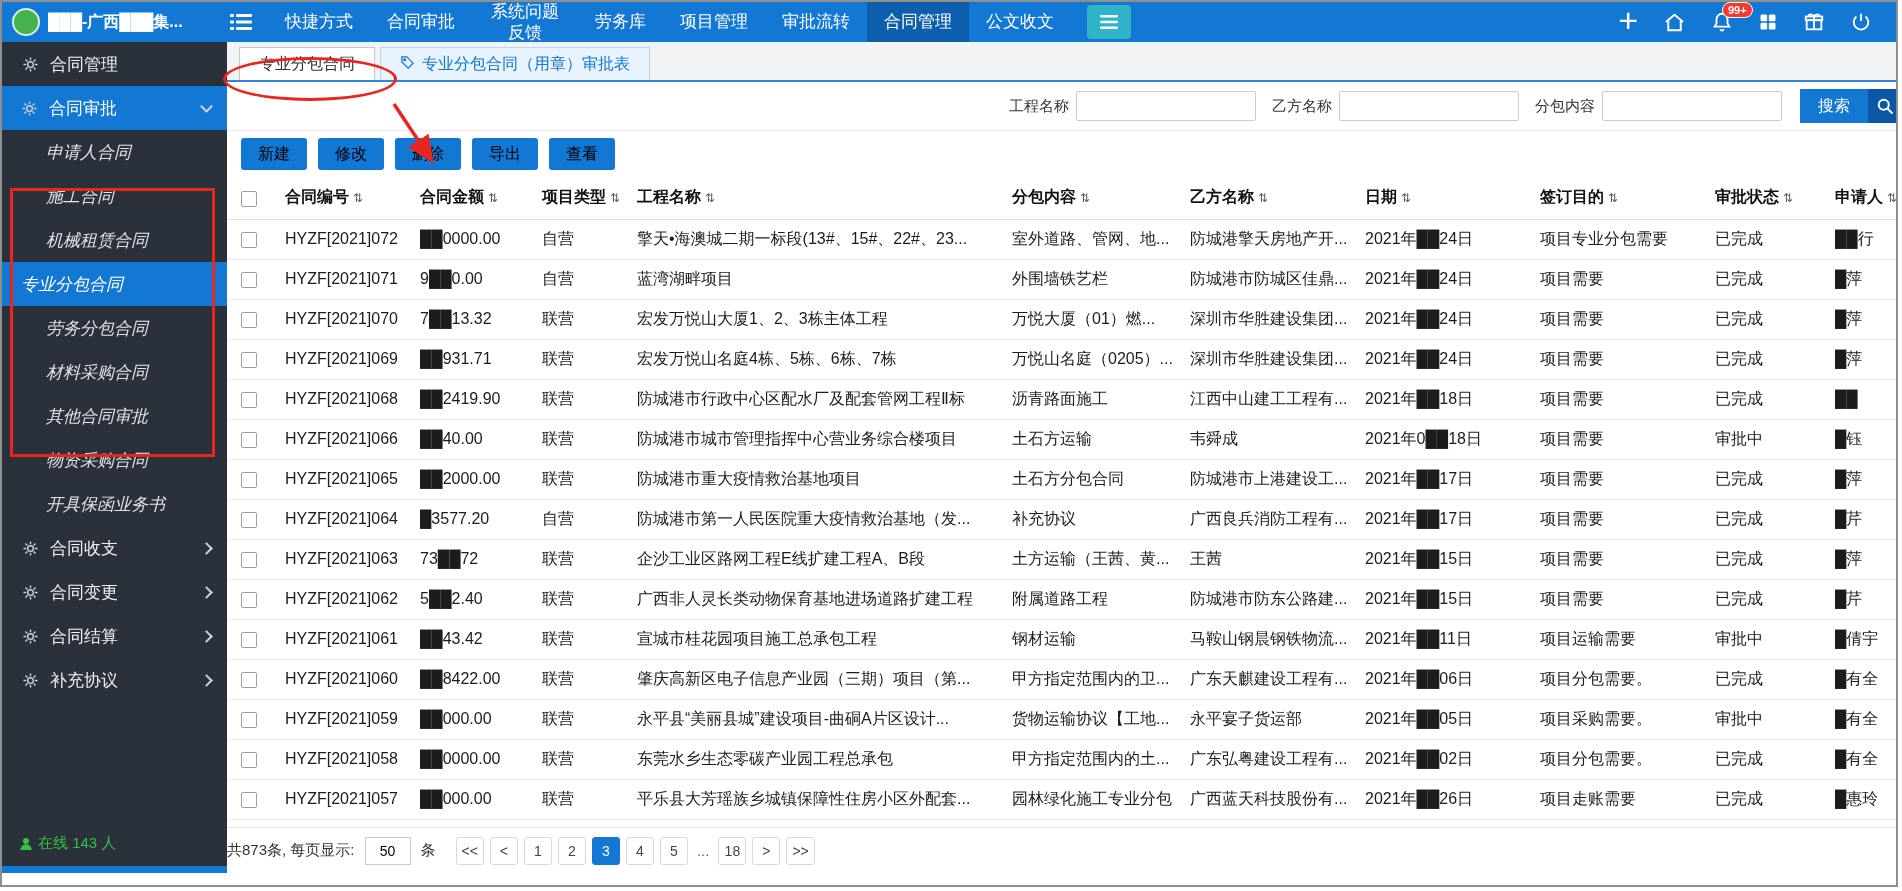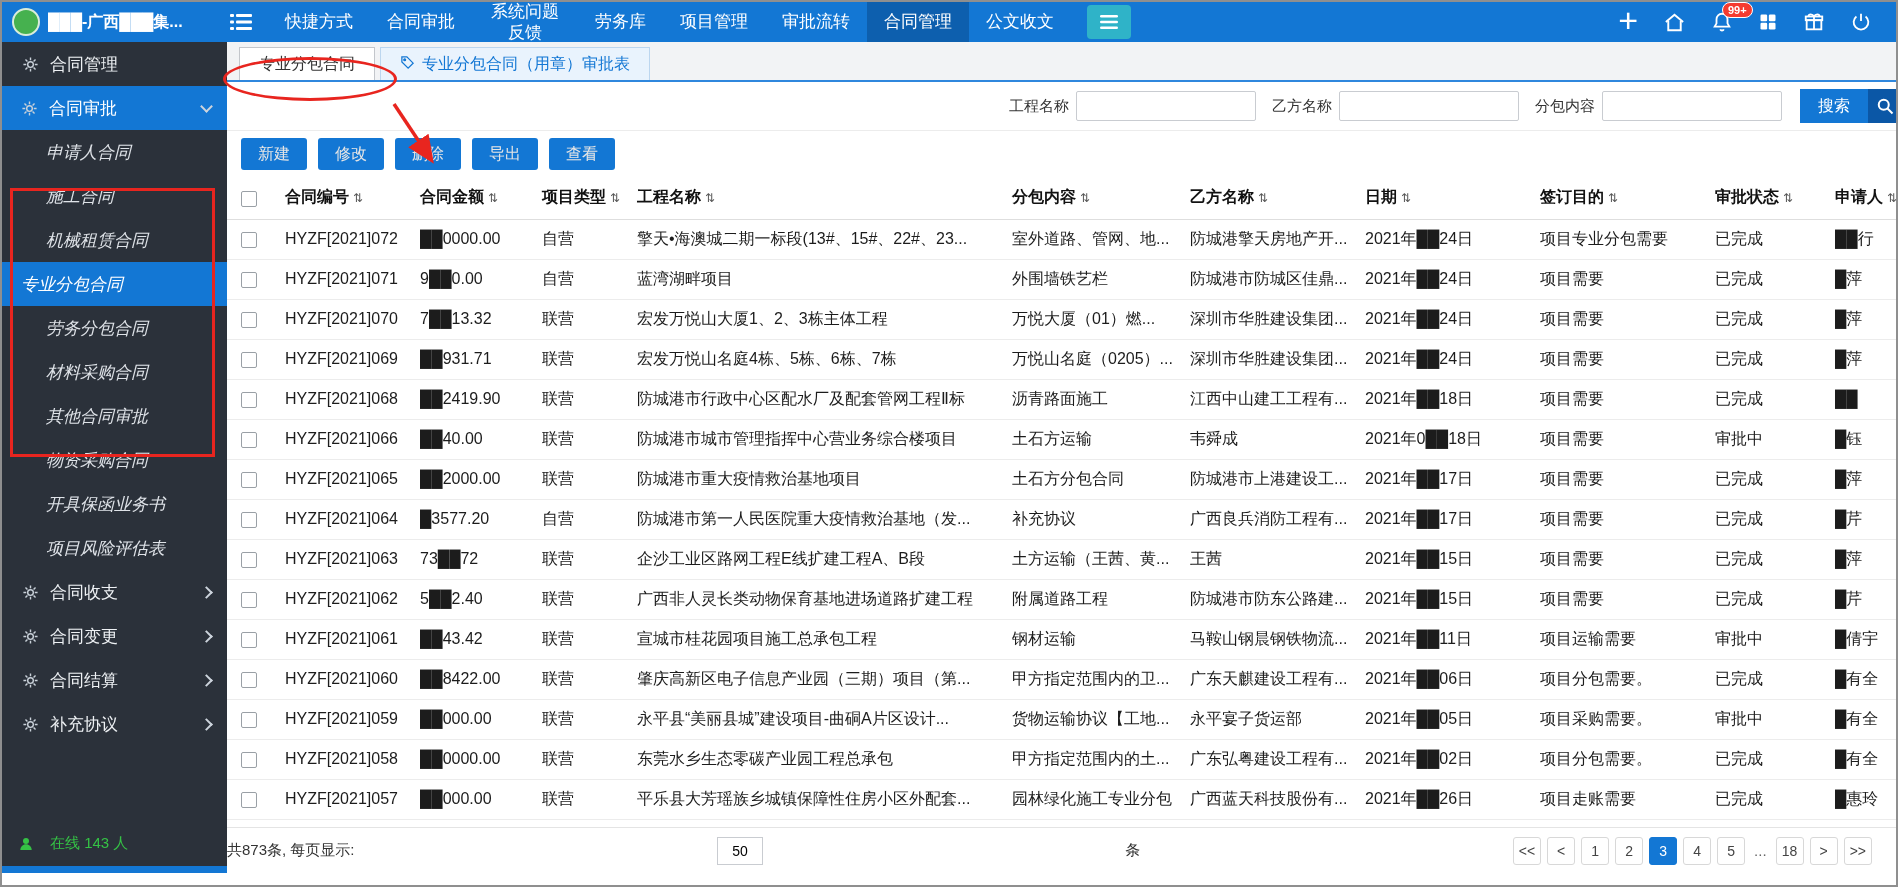--- a/index.html
+++ b/index.html
@@ -27,47 +27,47 @@
   
   .sidebar { position: relative; width: 225px; flex: 0 0 auto; background: #2b313a; color: #eef1f4; font-size: 17px; }
   .side-item { height: 44px; display: flex; align-items: center; gap: 10px; padding: 0 16px 0 20px; cursor: pointer; white-space: nowrap; }
   .side-item.child { padding-left: 44px; color: #dfe3e8; font-style: italic; }
   .side-item.active, .side-item.highlight { background: #1377d4; color: #fff; padding-left: 19px; }
   .side-icon { display: flex; width: 18px; flex: 0 0 auto; }
   .side-label { flex: 1; overflow: hidden; }
   .chev { width: 9px; height: 9px; border-right: 2px solid #cdd4dc; border-bottom: 2px solid #cdd4dc; flex: 0 0 auto; }
   .chev.down { transform: rotate(45deg); margin-top: -4px; }
   .chev.right { transform: rotate(-45deg); }
-  .online { position: absolute; left: 16px; bottom: 20px; display: flex; gap: 16px; align-items: center; color: #35c245; font-size: 15px; }
+  .online { position: absolute; left: 16px; bottom: 20px; display: flex; gap: 4px; align-items: center; color: #35c245; font-size: 15px; }
   .side-scrollbar { position: absolute; bottom: 0; left: 0; width: 100%; height: 7px; background: #1377d4; }
 
   
   .main { flex: 1; display: flex; flex-direction: column; min-width: 0; background: #fff; }
   .tabs { height: 40px; background: #f2f3f5; display: flex; align-items: flex-end; gap: 5px; padding-left: 12px; border-bottom: 2px solid #2f87dd; }
   .tab { height: 33px; display: flex; align-items: center; gap: 7px; padding: 0 19px; background: #fff; border: 1px solid #c3c6cb; border-bottom: none; font-size: 16px; color: #333; cursor: pointer; white-space: nowrap; }
   .tab.active { background: #e9f3fd; border-color: #bcd6ef; color: #1377d4; }
 
   .searchbar { height: 49px; display: flex; align-items: center; justify-content: flex-end; border-bottom: 1px solid #ececec; overflow: hidden; padding-right: 2px; }
   .search-label { font-size: 15px; color: #333; margin-left: 16px; margin-right: 7px; white-space: nowrap; }
   .search-input { width: 180px; height: 30px; border: 1px solid #c9ccd1; border-radius: 2px; padding: 0 6px; font-size: 14px; }
   .search-btn { height: 34px; padding: 0 18px; background: #1377d4; color: #fff; border: none; font-size: 16px; margin-left: 18px; cursor: pointer; }
   .search-iconbtn { width: 34px; height: 34px; background: #0b57a6; display: flex; align-items: center; justify-content: center; flex: 0 0 auto; margin-right: -8px; cursor: pointer; }
 
   .toolbar { height: 46px; display: flex; align-items: center; gap: 11px; padding-left: 14px; }
-  .tool-btn { height: 32px; padding: 0 17px; background: #1377d4; color: #e5e5e5; border: none; border-radius: 3px; font-size: 16px; cursor: pointer; }
+  .tool-btn { height: 32px; padding: 0 17px; background: #1377d4; color: #000000; border: none; border-radius: 3px; font-size: 16px; cursor: pointer; }
 
   .table-wrap { flex: 1; overflow: hidden; }
   table { border-collapse: collapse; table-layout: fixed; width: 1690px; font-size: 16px; color: #1c1c1c; }
   th, td { text-align: left; padding: 0 8px; white-space: nowrap; overflow: hidden; border-bottom: 1px solid #ececec; height: 40px; }
   thead th { height: 42px; font-weight: bold; color: #111; border-bottom: 1px solid #dedede; cursor: pointer; }
   .cb-cell { padding-left: 14px; }
   .cb { width: 16px; height: 16px; border: 1.5px solid #9aa0a6; border-radius: 2px; display: inline-block; background: #fff; vertical-align: middle; cursor: pointer; }
   .sort { font-size: 12px; color: #555; margin-left: 4px; font-weight: normal; }
 
-  .footer { height: 46px; display: flex; align-items: center; justify-content: space-between; gap: 6px; padding-right: 24px; border-top: 1px solid #e4e4e4; font-size: 15px; color: #333; }
+  .footer { height: 46px; display: flex; align-items: center; justify-content: flex-start; gap: 6px; padding-right: 24px; border-top: 1px solid #e4e4e4; font-size: 15px; color: #333; }
   .page-size-input { width: 46px; height: 28px; border: 1px solid #c9ccd1; text-align: center; font-size: 14px; margin: 0 4px; }
   .pager { display: flex; align-items: center; gap: 6px; margin-left: 14px; }
   .pg-btn { min-width: 28px; height: 28px; border: 1px solid #d8d8d8; background: #fff; border-radius: 3px; font-size: 14px; color: #444; cursor: pointer; padding: 0 5px; }
   .pg-btn.active { background: #1377d4; color: #fff; border-color: #1377d4; }
   .pg-ellipsis { padding: 0 3px; color: #666; }
 
   
   .annotation { position: absolute; pointer-events: none; z-index: 60; }
   .ellipse { left: 221px; top: 55px; width: 174px; height: 44px; border: 3px solid #e8251f; border-radius: 50%; }
   .redrect { left: 8px; top: 186px; width: 205px; height: 269px; border: 3px solid #e8251f; }
@@ -194,23 +194,20 @@
           </div>
           <div class="side-item child">
             <span class="side-label">其他合同审批</span>
           </div>
           <div class="side-item child">
             <span class="side-label">物资采购合同</span>
           </div>
           <div class="side-item child">
             <span class="side-label">开具保函业务书</span>
           </div>
-          <div class="side-item child">
-            <span class="side-label">项目风险评估表</span>
-          </div>
           <div class="side-item parent">
             <span class="side-icon">
               <svg width="17" height="17" viewBox="0 0 24 24" fill="none" stroke="#c9d1d9" stroke-width="2">
                 <circle cx="12" cy="12" r="4"></circle>
                 <path d="M12 2v4M12 18v4M2 12h4M18 12h4M4.9 4.9l2.8 2.8M16.3 16.3l2.8 2.8M19.1 4.9l-2.8 2.8M7.7 16.3l-2.8 2.8"></path>
               </svg>
             </span>
             <span class="side-label">合同收支</span>
             <span class="chev right"></span>
           </div>

